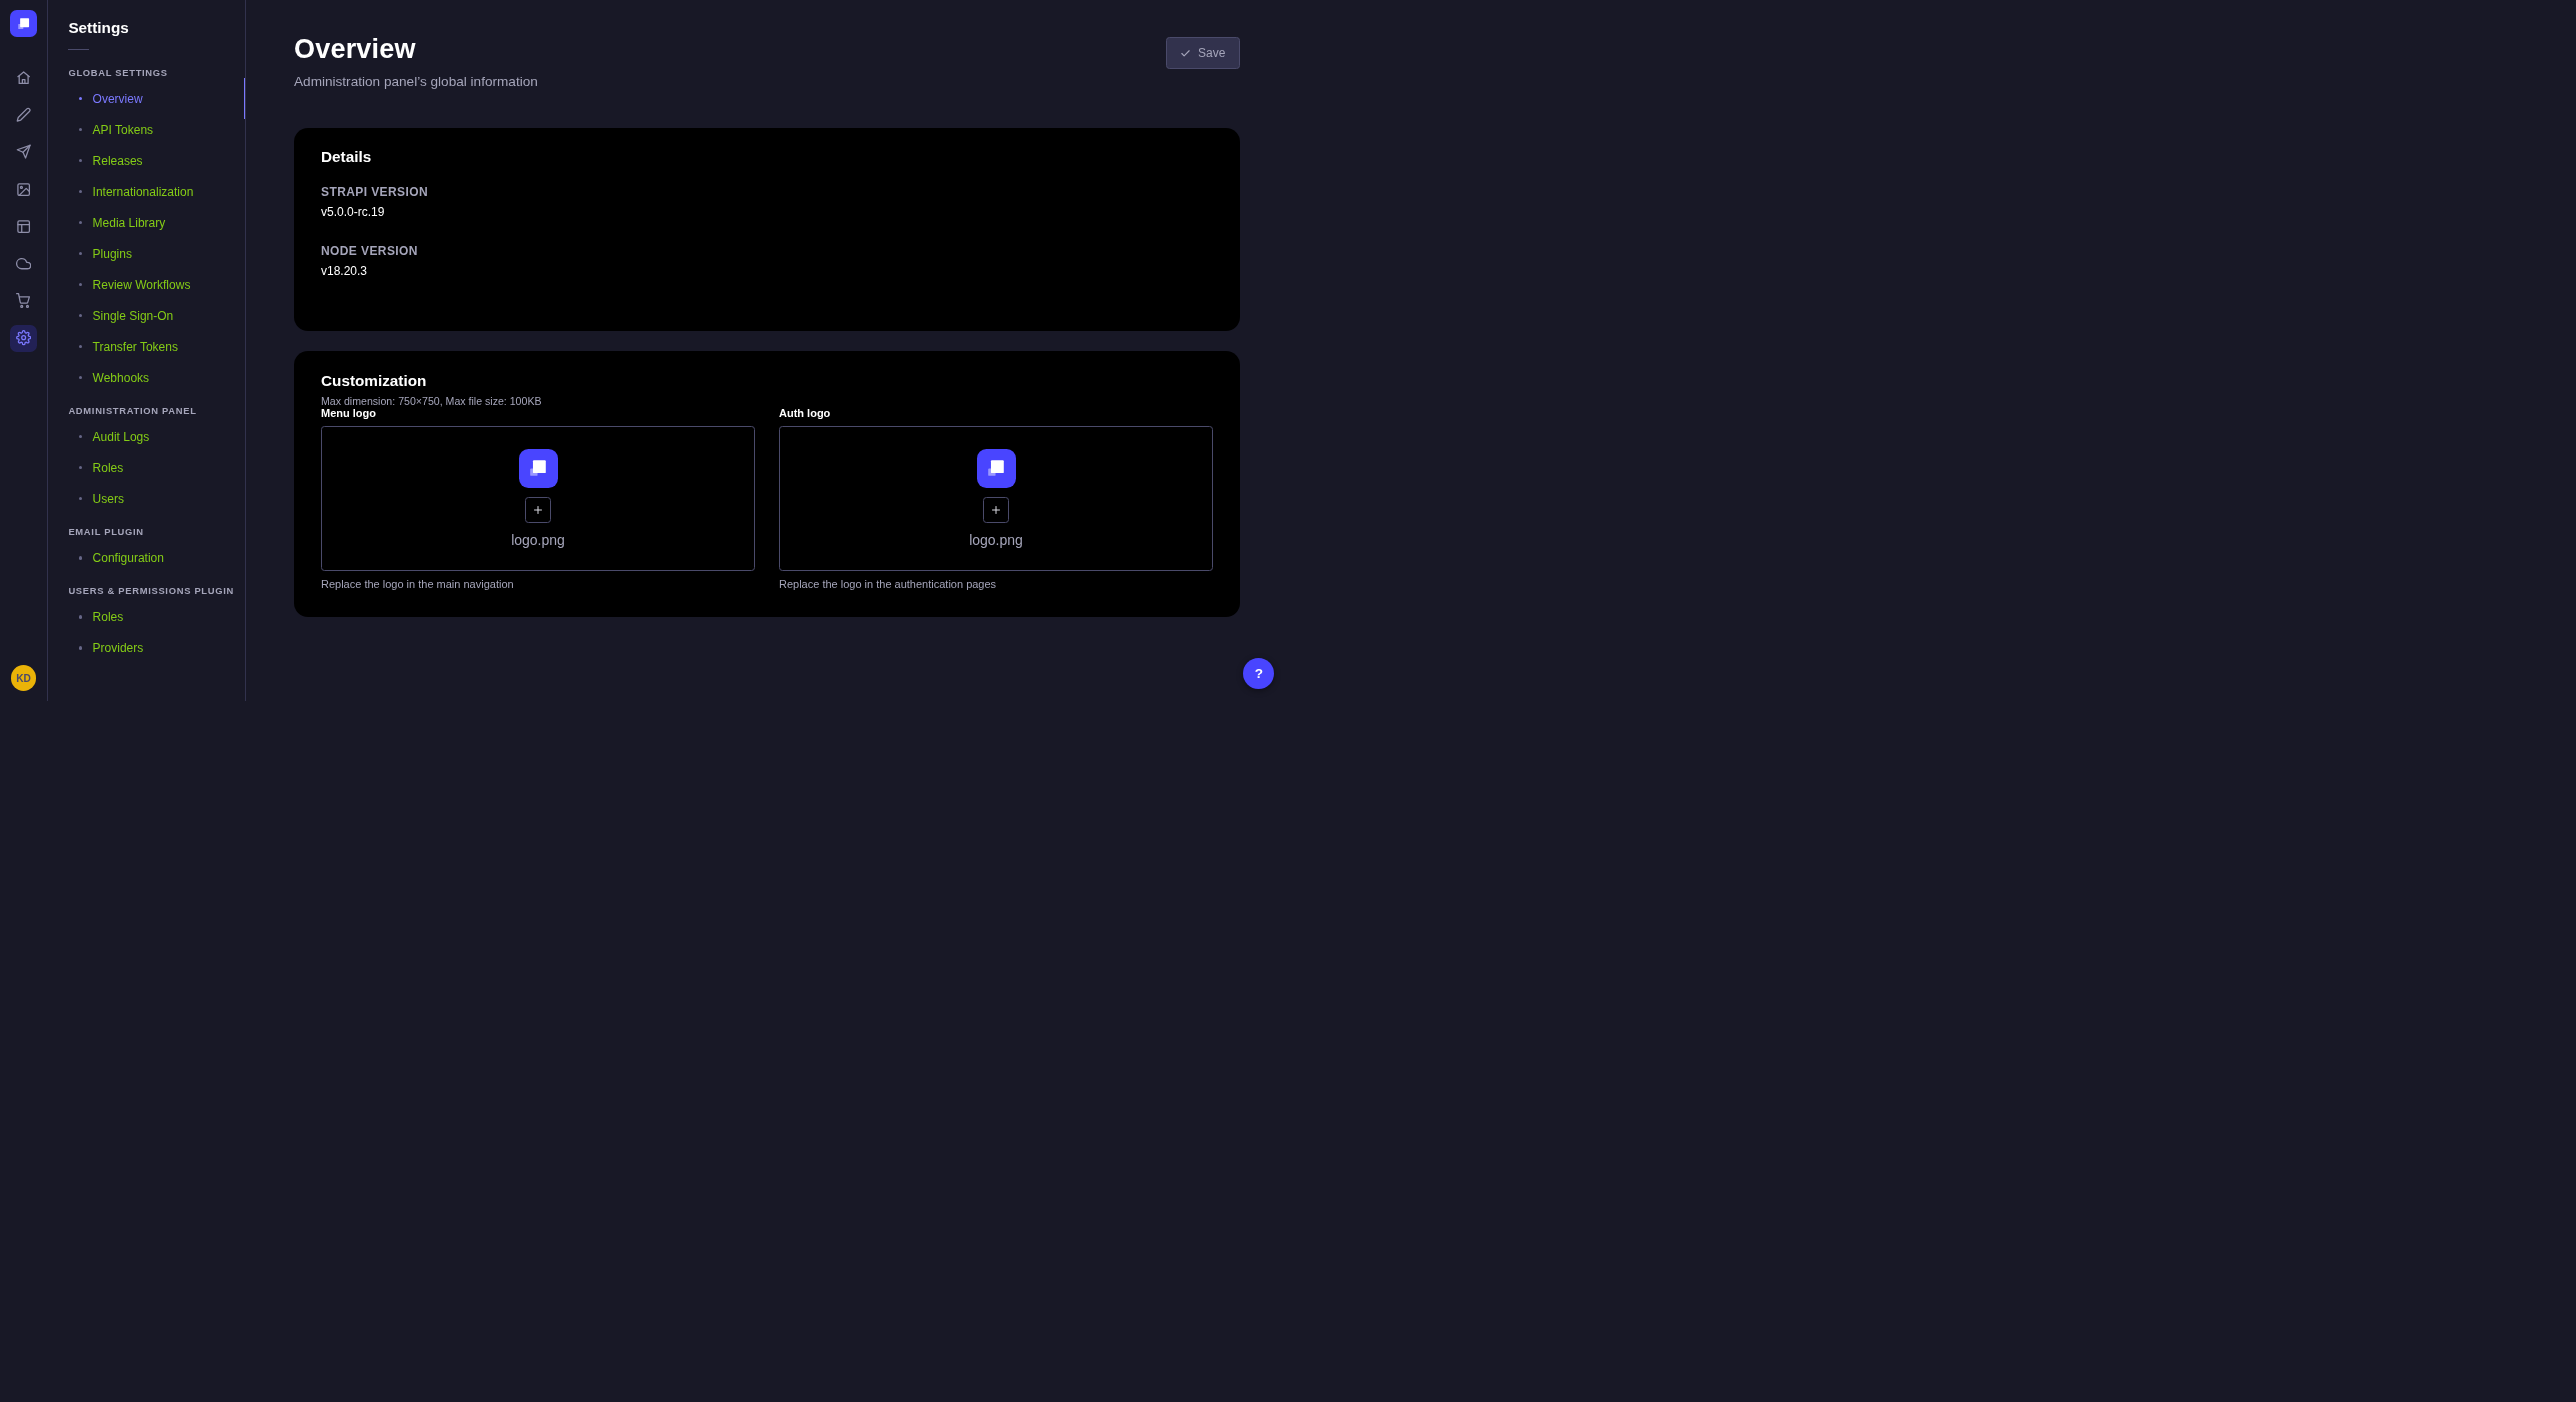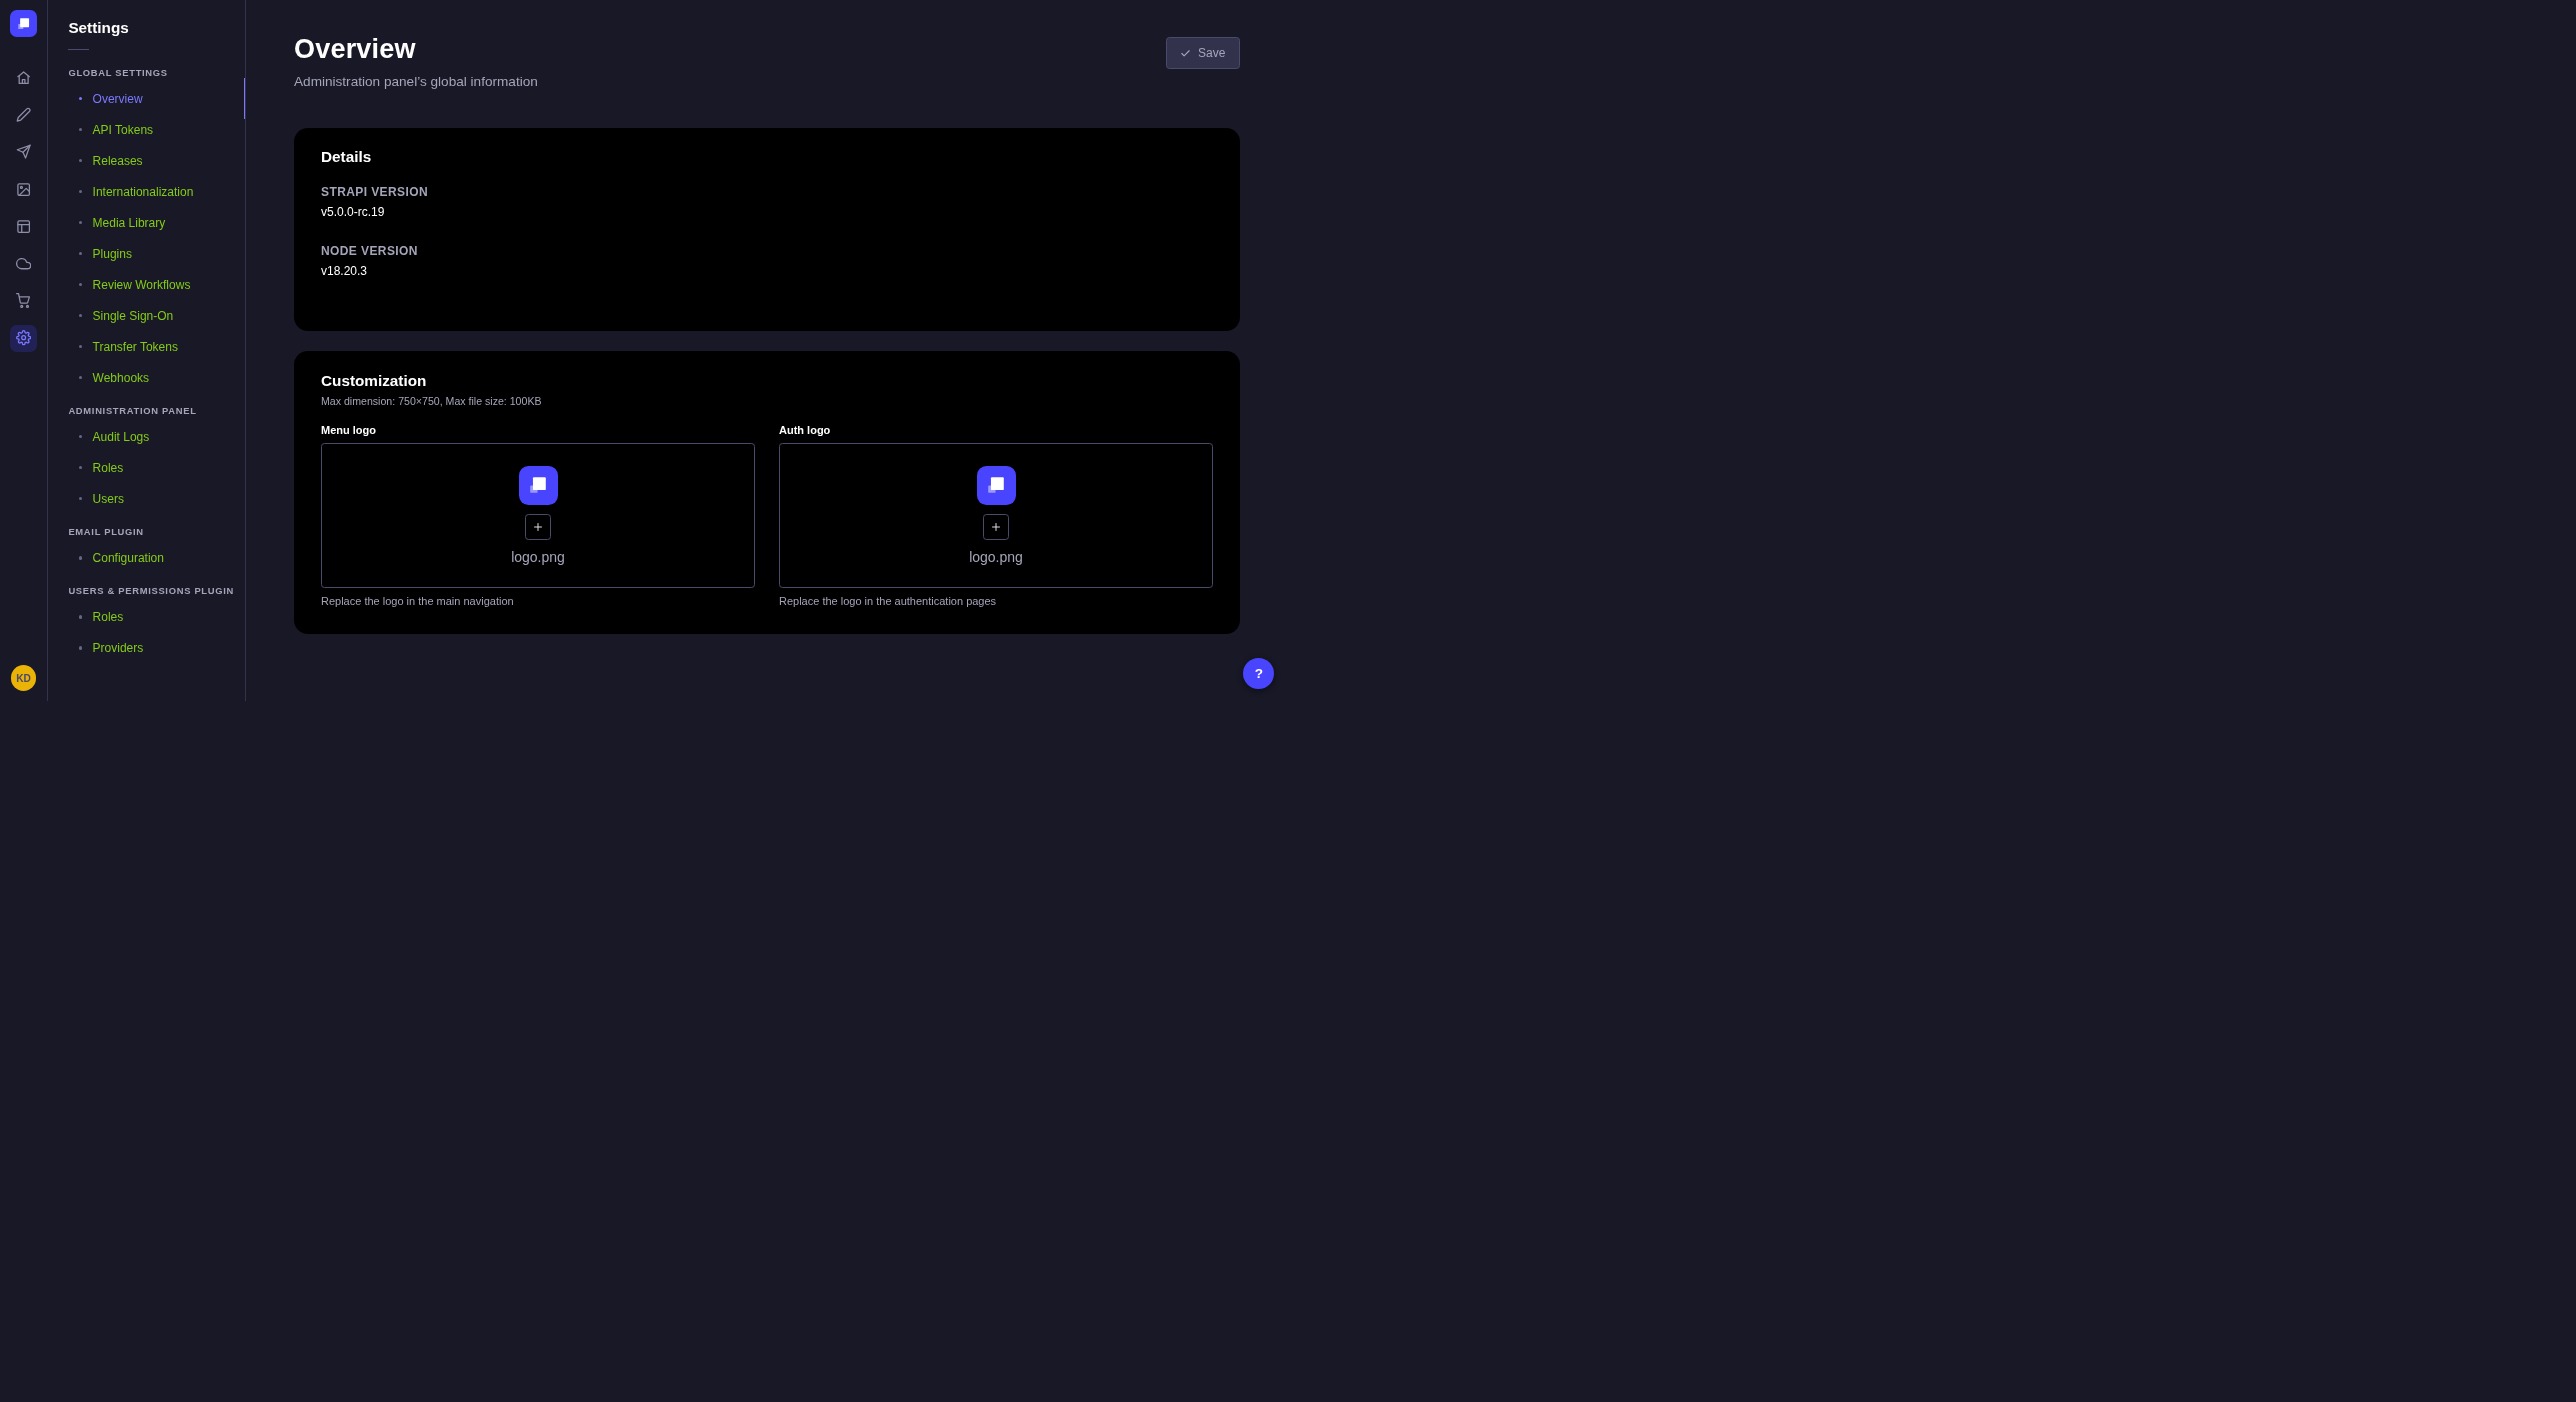--- a/index.html
+++ b/index.html
@@ -54,21 +54,21 @@
   .details-grid { display:flex; margin-top:19px; }
   .details-col { flex:1; display:flex; flex-direction:column; }
   .field { margin-bottom:25.6px; }
   .field-label { font-size:12px; font-weight:700; letter-spacing:0.4px; color:#a5a5ba;
                  text-transform:uppercase; margin-bottom:6px; }
   .field-value { font-size:12px; color:#ffffff; }
   .pricing-link { display:inline-flex; align-items:center; gap:6.8px; color:#7b79ff; font-size:12px;
                   cursor:pointer; margin-top:1.7px; text-decoration:none; }
 
   .custom-sub { font-size:10.6px; color:#a5a5ba; margin-top:5.1px; }
-  .uploads { display:flex; gap:24px; margin-top:17px; }
+  .uploads { display:flex; gap:24px; }
   .upload { flex:1; }
   .upload-label { font-size:11px; font-weight:600; margin-bottom:6.8px; }
   .upload-box { border:0.9px solid #4a4a6a; border-radius:3.4px; height:145px; display:flex;
                 flex-direction:column; align-items:center; justify-content:center; gap:9.4px;
                 cursor:pointer; }
   .logo-tile { width:39px; height:39px; border-radius:9.4px; background:#4945ff;
                display:flex; align-items:center; justify-content:center; }
   .plus-btn { width:25.6px; height:25.6px; border:0.9px solid #4a4a6a; border-radius:3.4px; background:transparent;
               color:#dcdce4; display:flex; align-items:center; justify-content:center; cursor:pointer; }
   .upload-filename { font-size:14px; color:#a5a5ba; }

